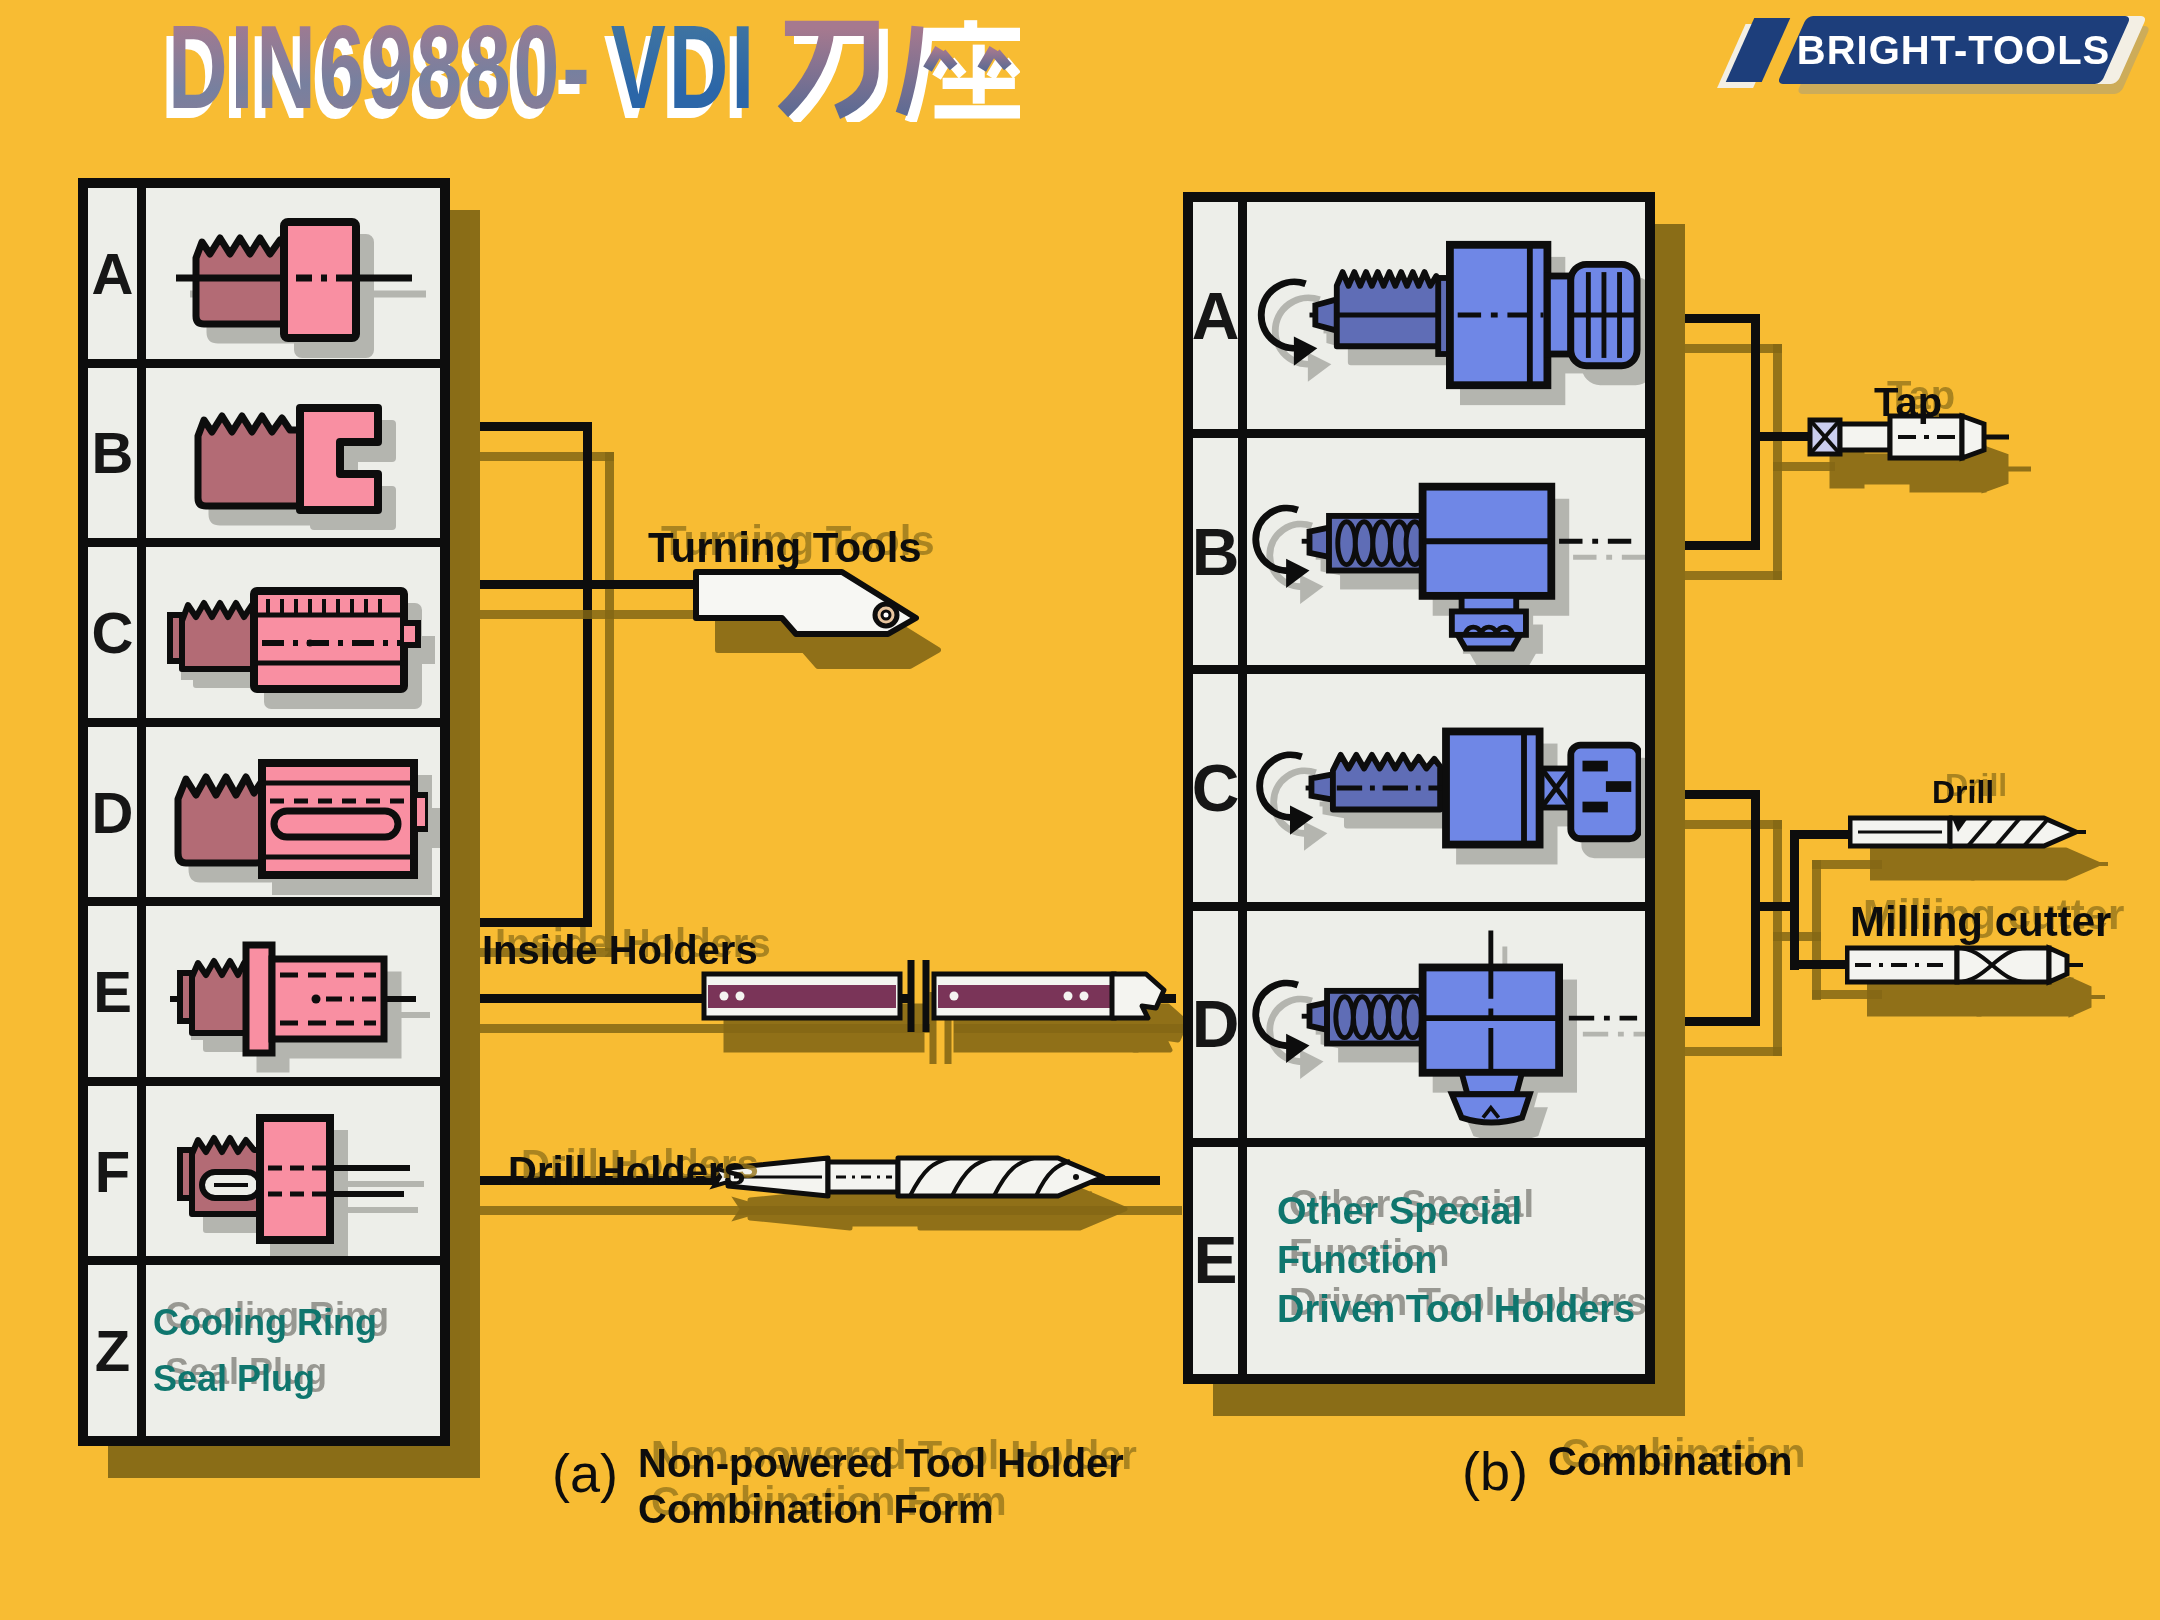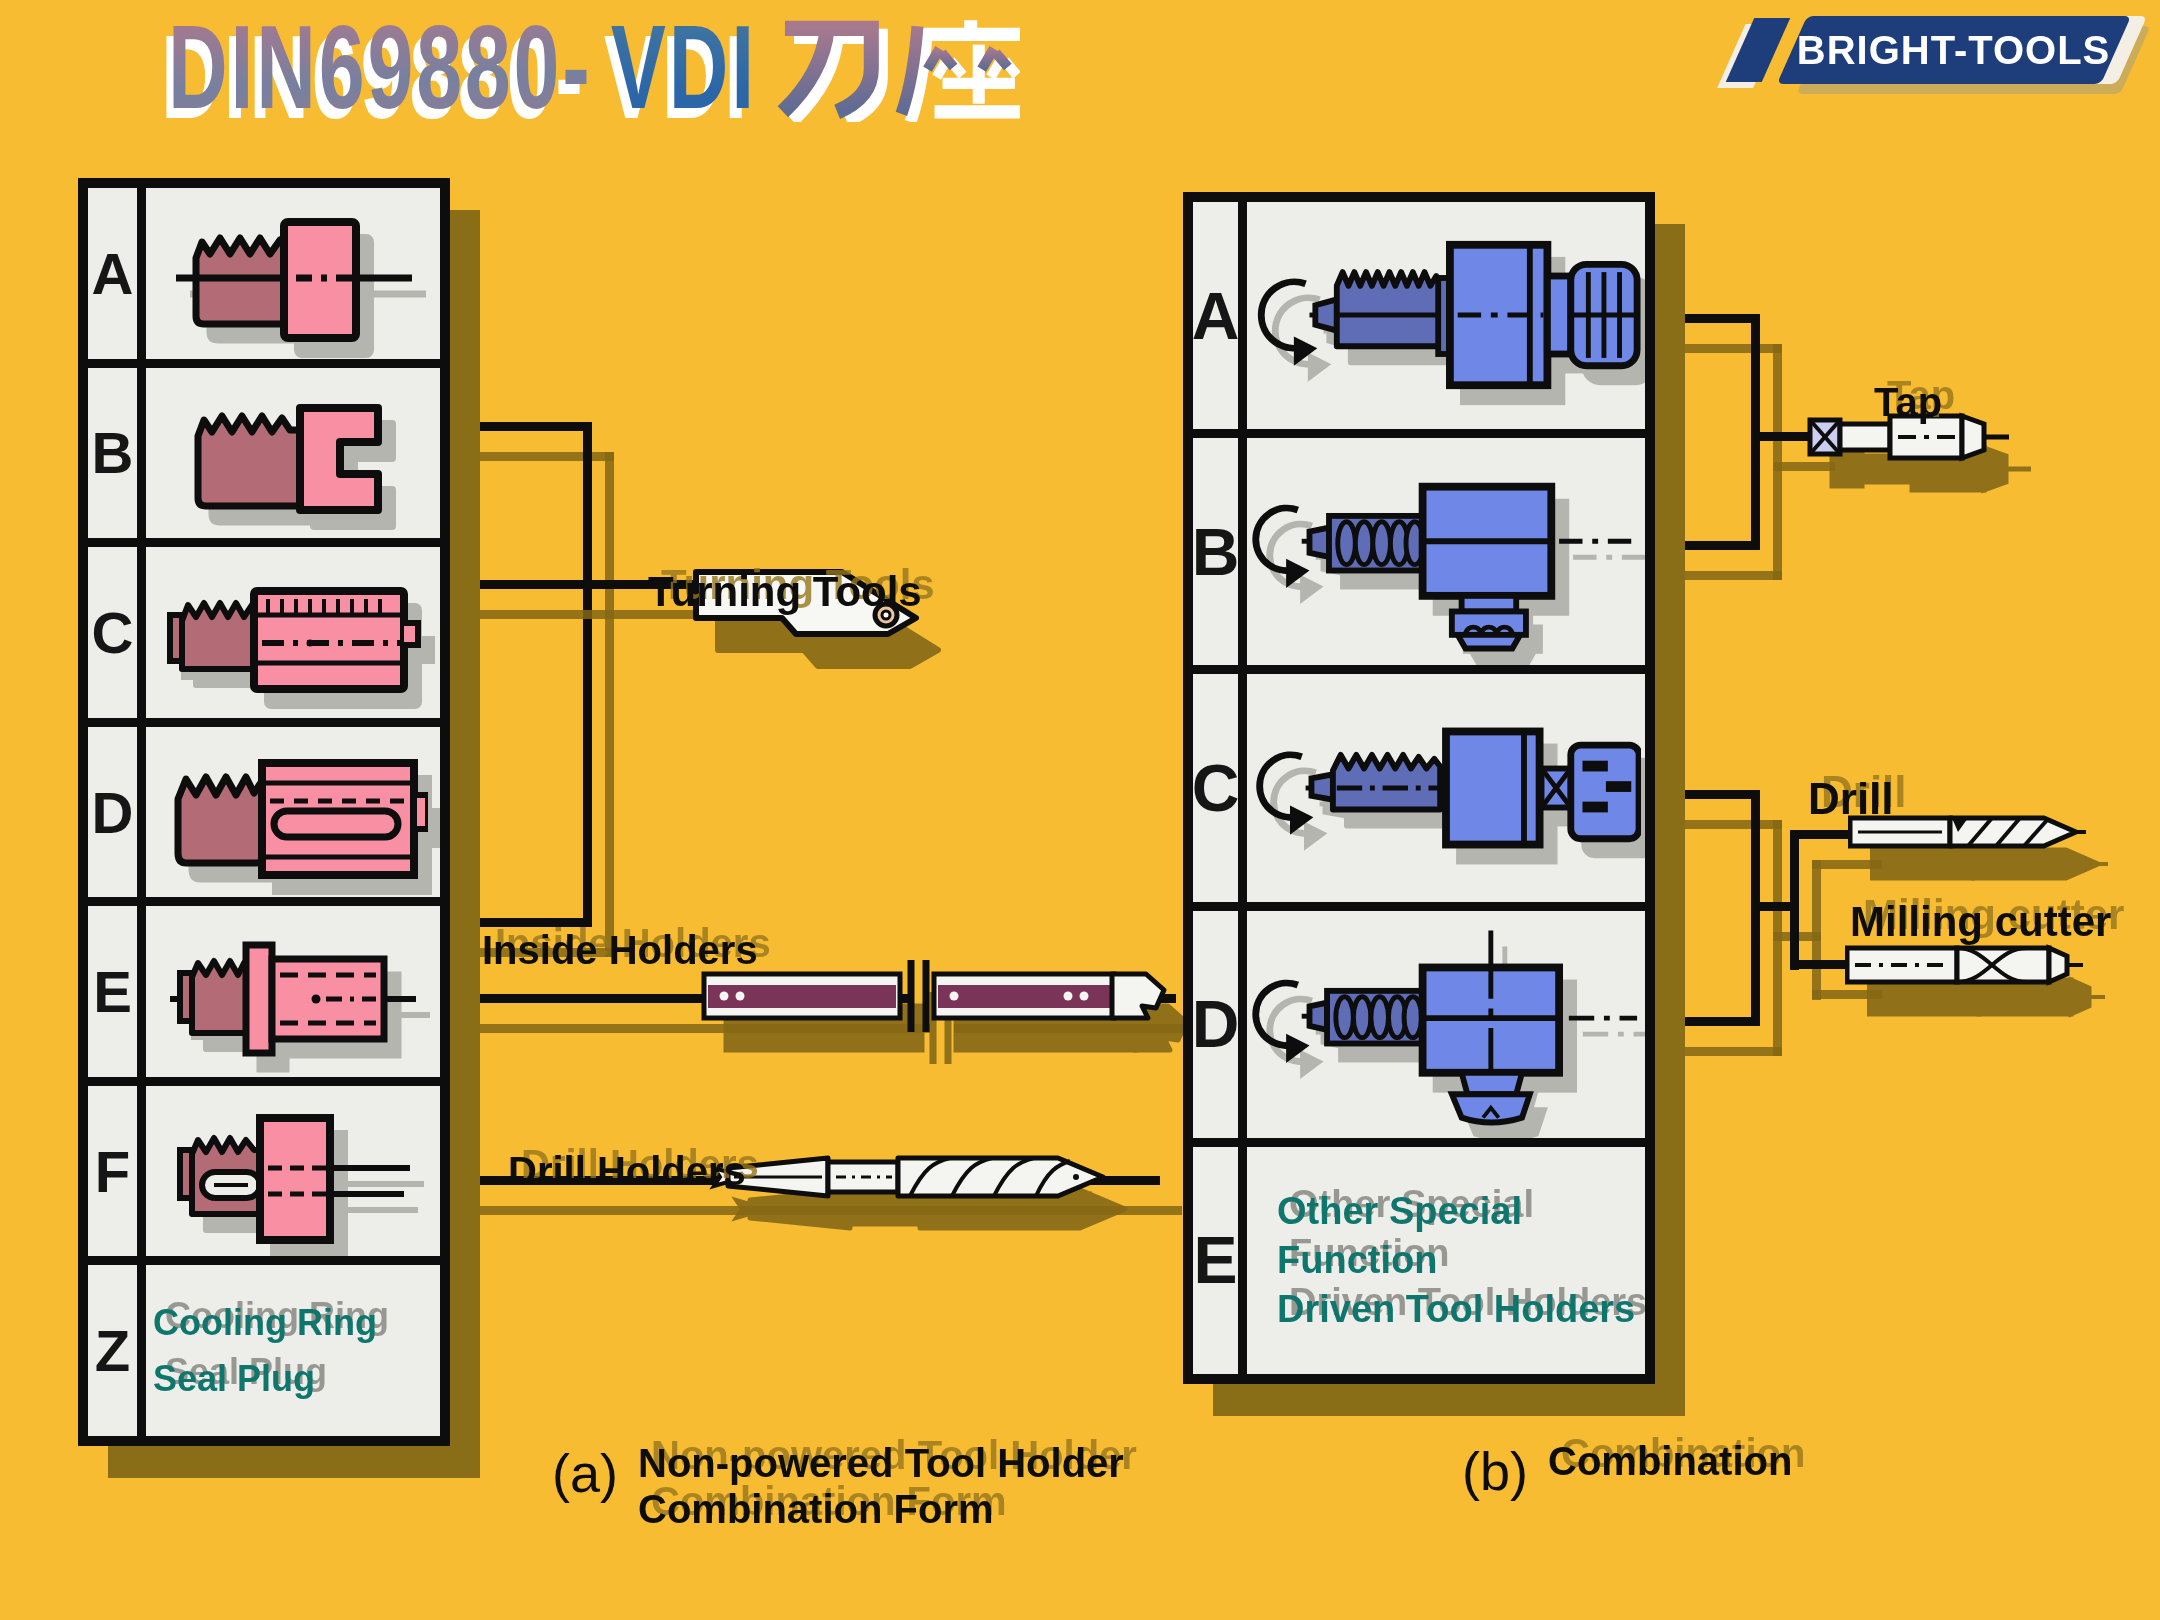--- a/index.html
+++ b/index.html
@@ -67,25 +67,25 @@
   
   .ln { position:absolute; background:#0d0d0d; box-shadow:22px 30px 0 rgba(132,103,21,0.85); }
   
   .tool { position:absolute; filter:drop-shadow(22px 32px 0px rgba(132,103,21,0.9)); }
   .tool-intable { filter:drop-shadow(14px 16px 0px rgba(75,75,68,0.35)); }
   
   .lbl {
     position:absolute; font-weight:bold; white-space:nowrap; color:#0d0d0d;
     text-shadow:13px -7px 0 rgba(150,117,27,0.8);
   }
-  .lbl-turning { left:648px; top:568px;  font-size:42px; }
+  .lbl-turning { left:648px; top:524px;  font-size:42px; }
   .lbl-inside  { left:482px; top:928px;  font-size:40px; }
   .lbl-drillh  { left:508px; top:1112px; font-size:40px;margin-top:37px; }
   .lbl-tap     { left:1874px; top:380px; font-size:40px; }
-  .lbl-drill   { left:1808px; top:774px; font-size:44px; }
+  .lbl-drill   { left:1932px; top:774px; font-size:32px; }
   .lbl-mill    { left:1850px; top:898px; font-size:42px; }
   
   .cap { position:absolute; display:flex; gap:20px; align-items:flex-start; }
   .cap-a { left:552px; top:1440px; }
   .cap-b { left:1462px; top:1438px; }
   .cap .idx { font-size:54px; font-weight:400; padding-top:2px; }
   .cap .cap-lines { font-weight:bold; font-size:40px; line-height:1.15; text-shadow:13px -8px 0 rgba(150,117,27,0.8); }
   svg { display:block; }
 </style>
 </head>

